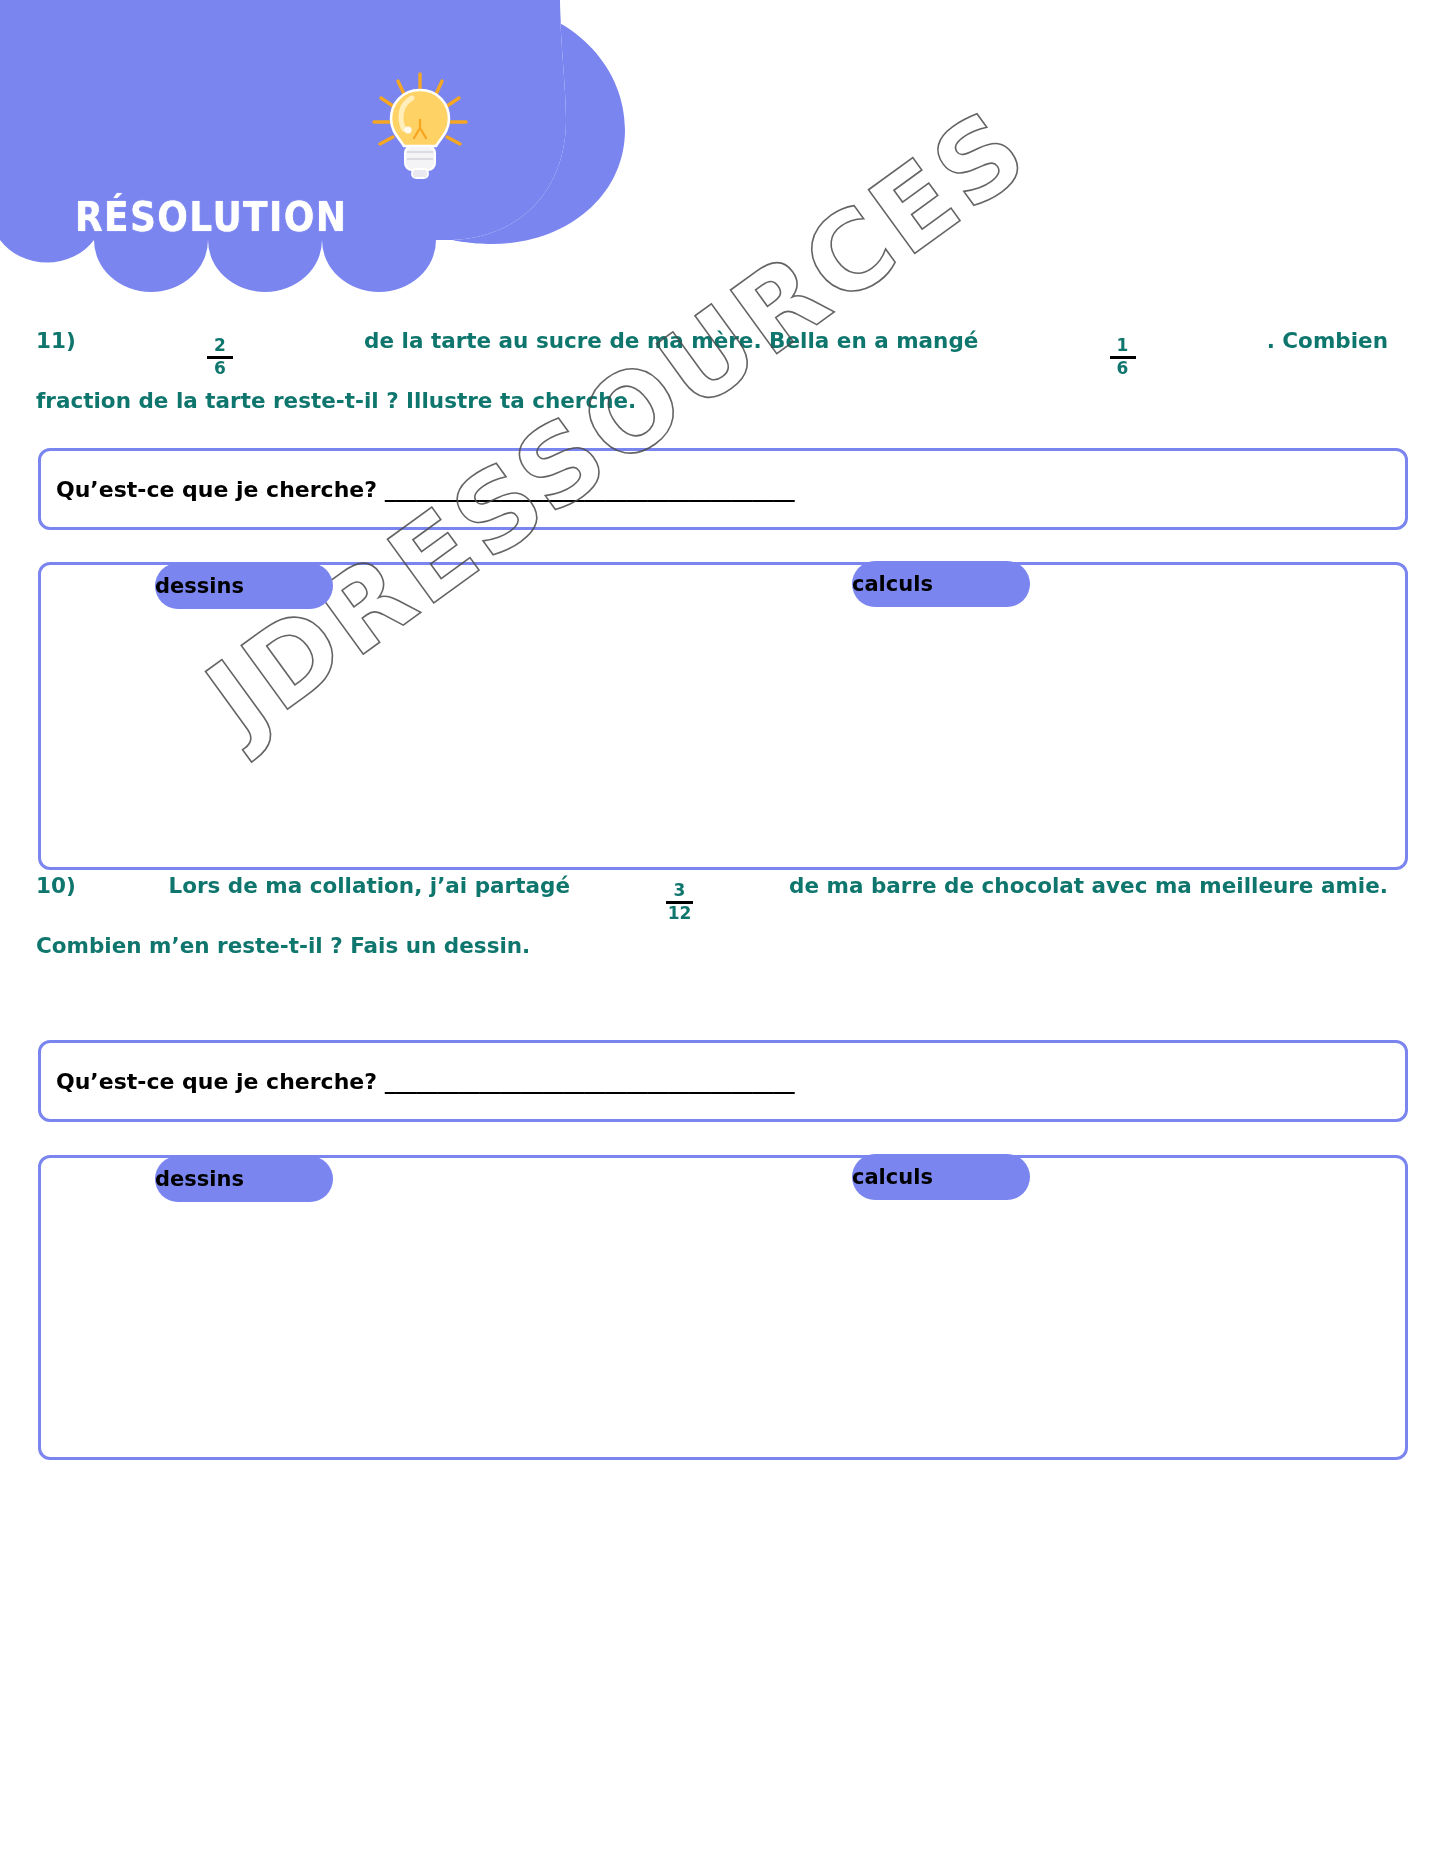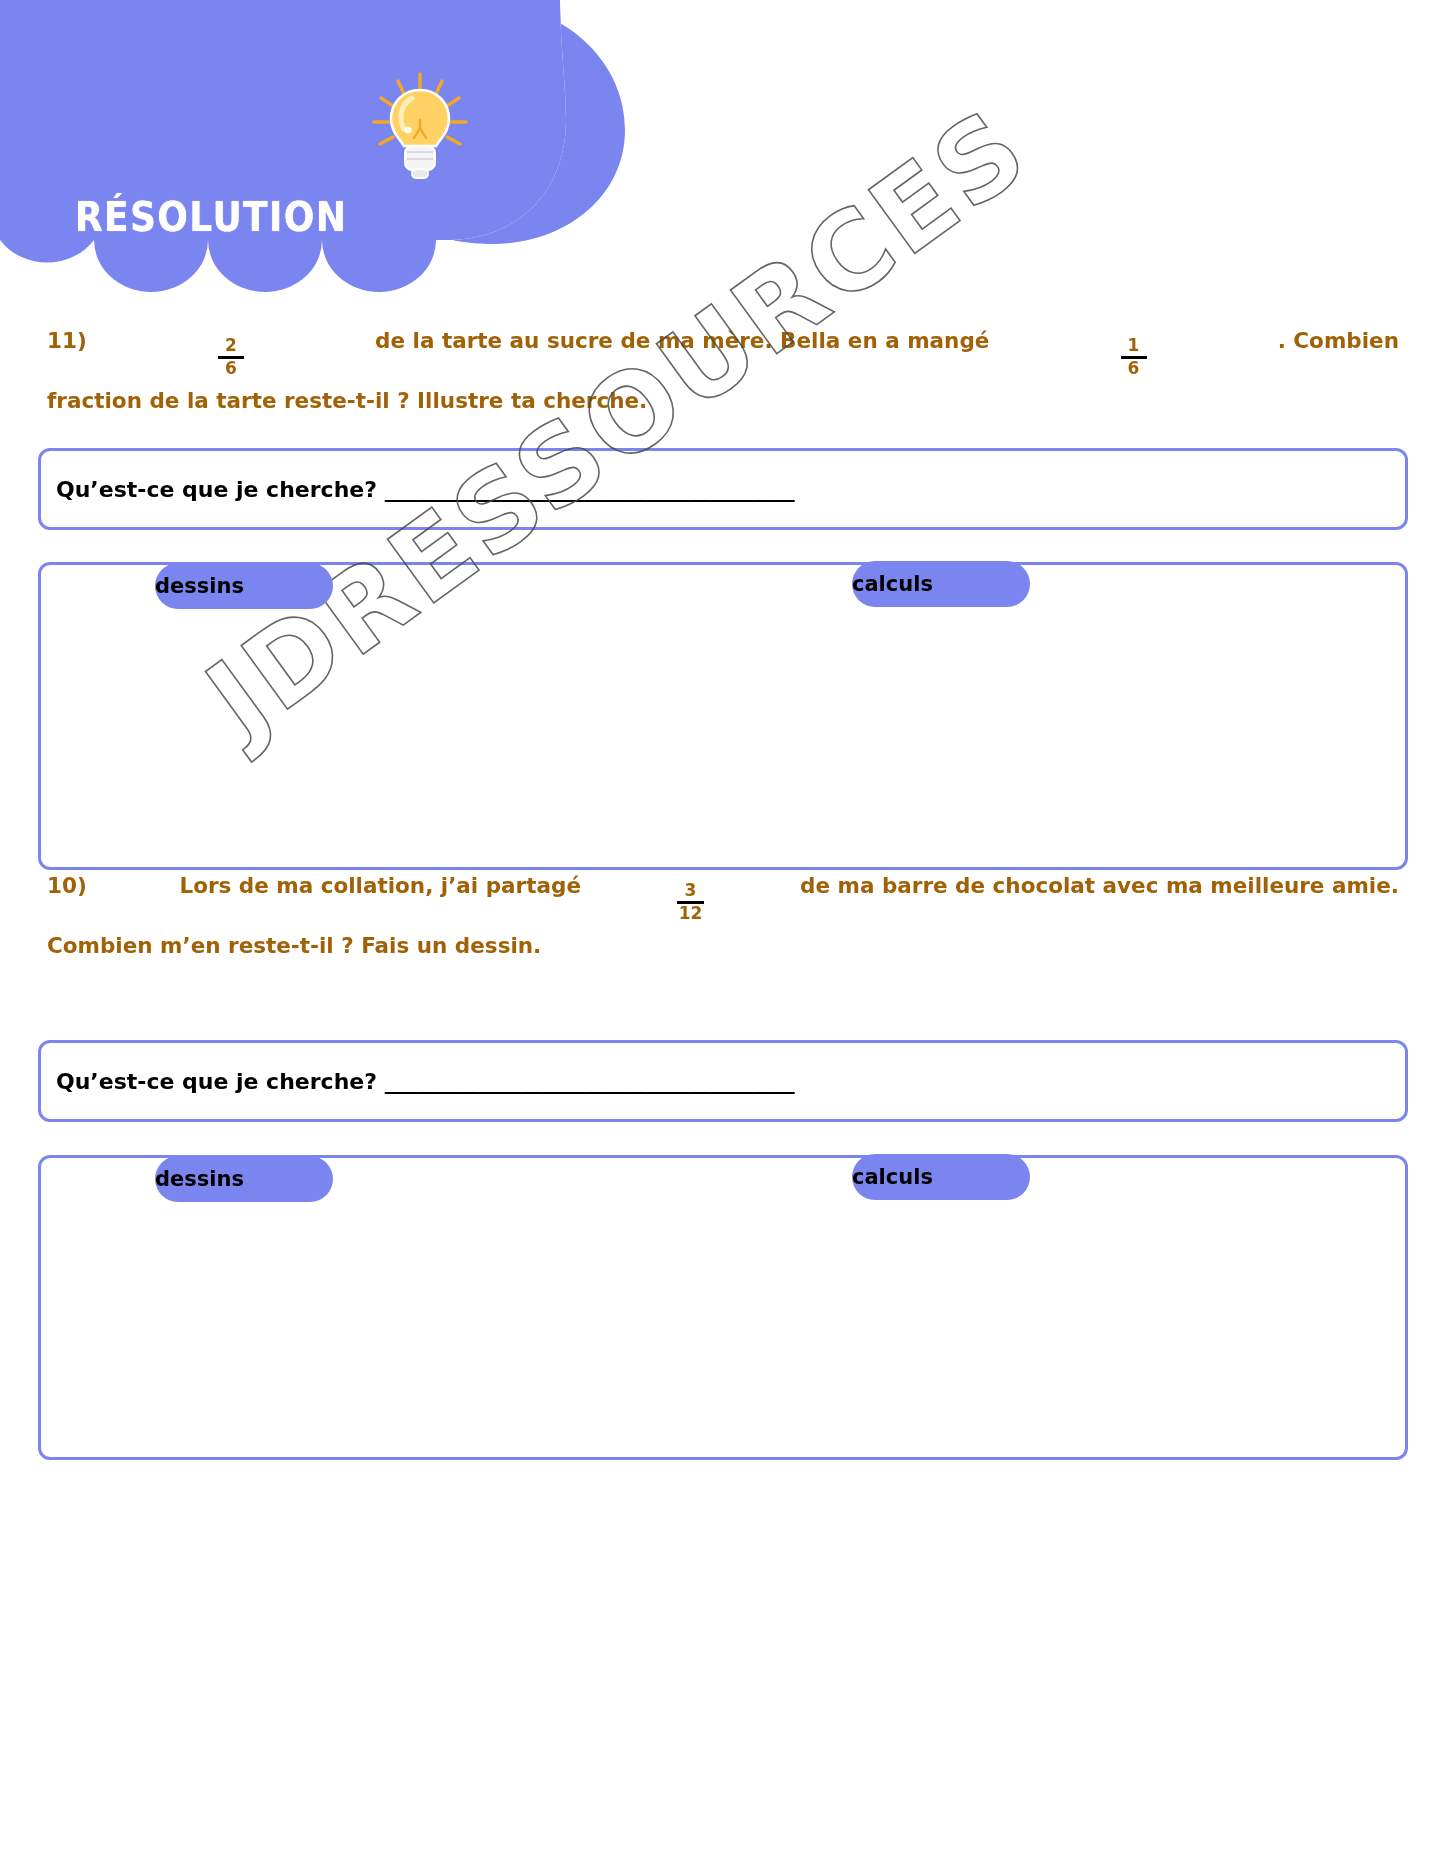--- a/index.html
+++ b/index.html
@@ -53,26 +53,26 @@
     position: absolute;
     left: 368px;
     top: 72px;
     width: 105px;
     height: 110px;
   }
 
   
   .qblock {
     position: absolute;
-    left: 47px;
+    left: 36px;
     width: 1352px;
     font-family: "DejaVu Sans", sans-serif;
     font-weight: 700;
     font-size: 21.5px;
-    color: #a16207;
+    color: #0f766e;
     line-height: 52px;
   }
   .qline {
     display: flex;
     align-items: baseline;
     width: 100%;
     white-space: nowrap;
   }
   .qline.justify { justify-content: space-between; }
   .qline .w { display: inline-block; }

